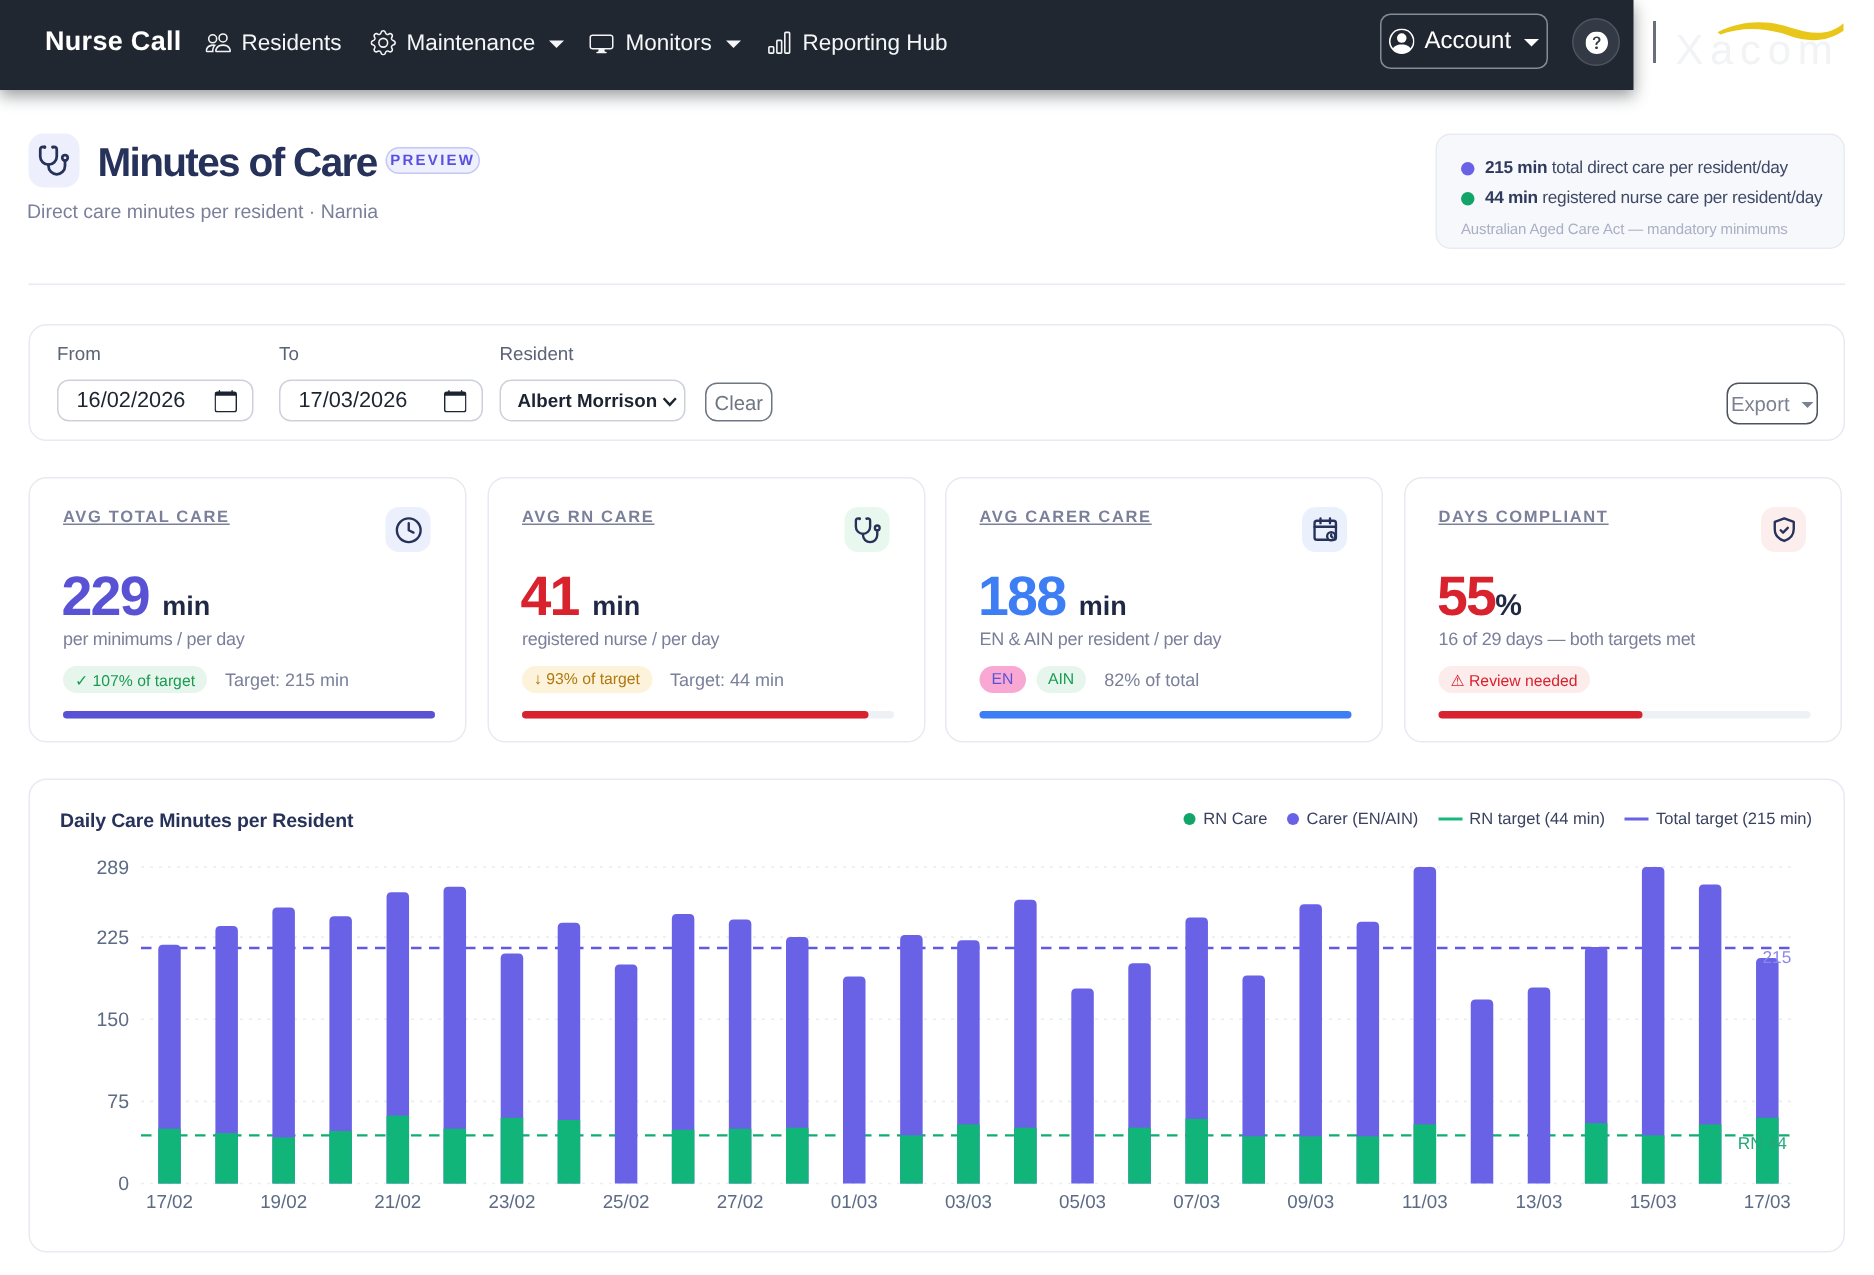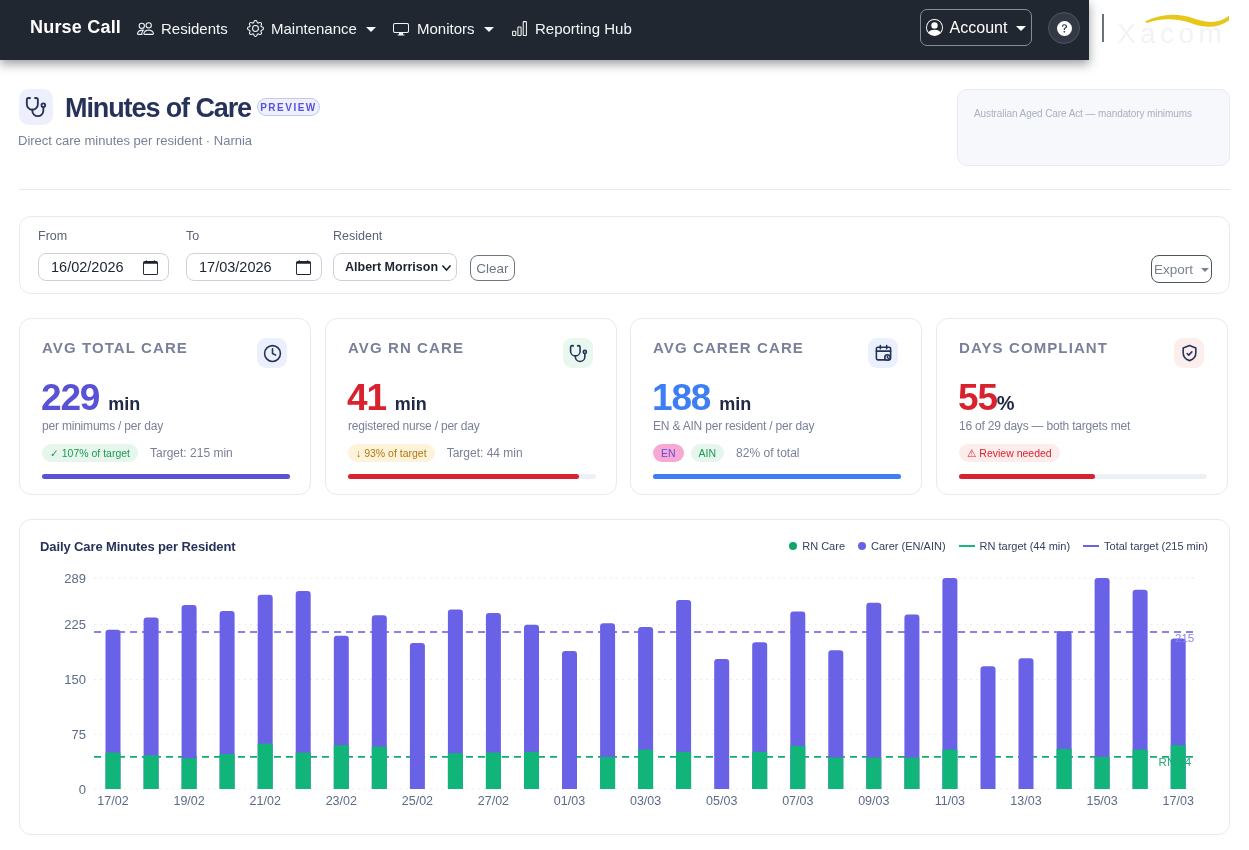--- a/index.html
+++ b/index.html
@@ -39,21 +39,21 @@
 .fcard { position:absolute; left:19px; top:216px; width:1211px; height:78px; background:#fff;
   border:1px solid #e8eaf1; border-radius:12px;}
 .flabel { position:absolute; top:12px; font-size:12.5px; color:#5b6377;}
 .finput { position:absolute; top:36px; height:28px; border:1px solid #cdd2da; border-radius:8px;
   background:#fff; display:flex; align-items:center; font-size:14.5px; color:#1c2331; padding:0 10px 0 12px;}
 .fbtn { position:absolute; border:1px solid #6e7681; border-radius:8px; background:#fff;
   color:#6e7681; font-size:13.5px; display:flex; align-items:center; justify-content:center;}
 
 .scard { position:absolute; top:318px; width:292px; height:177px; background:#fff;
   border:1px solid #e8eaf1; border-radius:12px; }
-.slabel { position:absolute; left:22px; top:20px; font-size:15px; font-weight:bold; color:#7b809a; letter-spacing:1.1px;}
+.slabel { position:absolute; left:22px; top:20px; font-size:11px; font-weight:bold; color:#7b809a; letter-spacing:1.1px;text-decoration:underline;}
 .sicon { position:absolute; right:23px; top:19px; width:30px; height:30px; border-radius:9px;
   display:flex; align-items:center; justify-content:center;}
 .snum { position:absolute; left:21px; top:58px; font-size:37px; font-weight:bold; letter-spacing:-1.2px;}
 .snum small { font-size:18px; font-weight:bold; color:#1f2945; letter-spacing:0; }
 .ssub { position:absolute; left:22px; top:100px; font-size:12px; letter-spacing:-.2px; color:#7b809a;}
 .srow { position:absolute; left:22px; top:125px; height:18px; display:flex; align-items:center; gap:12px;}
 .sbadge { height:18px; border-radius:999px; font-size:10.5px; font-weight:normal; padding:0 8px;
   display:flex; align-items:center; }
 .starget { font-size:12px; color:#7b809a;}
 .strack { position:absolute; left:22px; top:155px; width:248px; height:5px; border-radius:3px; background:#edf0f5;}
@@ -126,20 +126,28 @@
   <svg width="22" height="22" viewBox="0 0 24 24" fill="none" stroke="#27325a" stroke-width="2" stroke-linecap="round" stroke-linejoin="round">
       <path d="M4.8 2.3A.3.3 0 1 0 5 2H4a2 2 0 0 0-2 2v5a6 6 0 0 0 6 6a6 6 0 0 0 6-6V4a2 2 0 0 0-2-2h-1a.2.2 0 1 0 .3.3"></path>
       <path d="M8 15v1a6 6 0 0 0 6 6a6 6 0 0 0 6-6v-4"></path>
       <circle cx="20" cy="10" r="2"></circle>
     </svg>
 </div>
 <div class="htitle">Minutes of Care</div>
 <div class="pill-preview">PREVIEW</div>
 <div class="hsub">Direct care minutes per resident · Narnia</div>
 <div class="infocard">
+  <div class="irow">
+      <span class="idot" style="background:#6962e6;"></span>
+      <span><b>215 min</b> total direct care per resident/day</span>
+    </div>
+  <div class="irow">
+      <span class="idot" style="background:#12a569;"></span>
+      <span><b>44 min</b> registered nurse care per resident/day</span>
+    </div>
   <div class="ifine">Australian Aged Care Act — mandatory minimums</div>
 </div>
 <div class="hdiv"></div>
 
 <div class="fcard">
   <div class="flabel" style="left:18px;">From</div>
   <div class="finput" style="left:18px; width:131px;">16/02/2026
     <svg style="margin-left:auto" width="15" height="15" viewBox="0 0 16 16" fill="#1c2331">
         <path d="M3.5 0a.5.5 0 0 1 .5.5V1h8V.5a.5.5 0 0 1 1 0V1h1a2 2 0 0 1 2 2v11a2 2 0 0 1-2 2H2a2 2 0 0 1-2-2V3a2 2 0 0 1 2-2h1V.5a.5.5 0 0 1 .5-.5M1 4v10a1 1 0 0 0 1 1h12a1 1 0 0 0 1-1V4z"></path>
       </svg>

